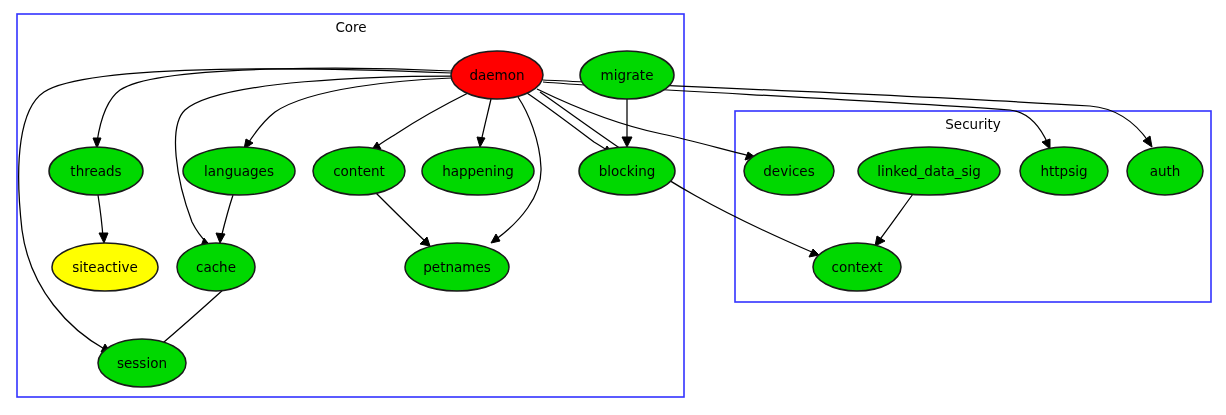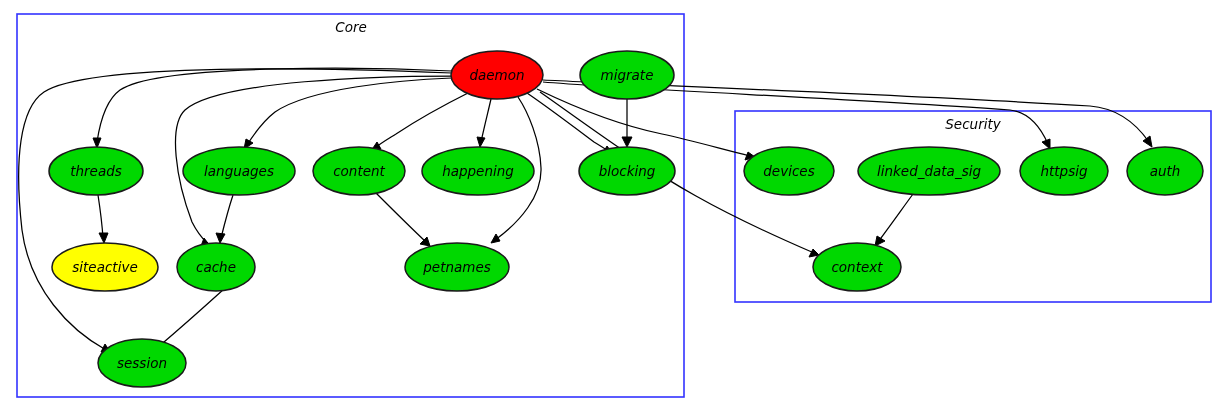--- a/index.html
+++ b/index.html
@@ -10,21 +10,20 @@
   }
   body {
     font-family: "DejaVu Sans", "Liberation Sans", sans-serif;
   }
   #canvas {
     position: relative;
     width: 1226px;
     height: 415px;
     background: #ffffff;
     overflow: hidden;
-    font-style: italic;
   }
   #graph-svg {
     position: absolute;
     left: 0;
     top: 0;
     width: 1226px;
     height: 415px;
   }
   .cluster-box {
     fill: none;

